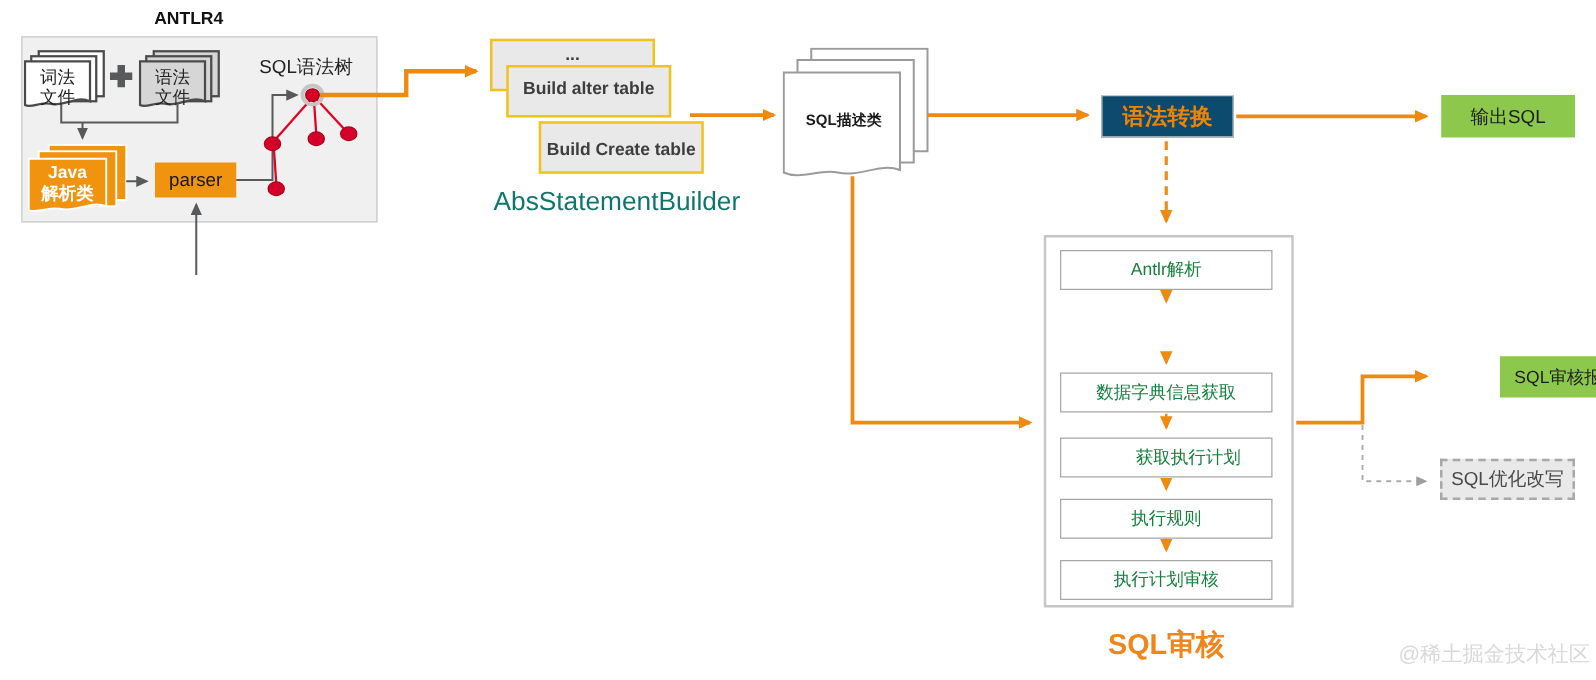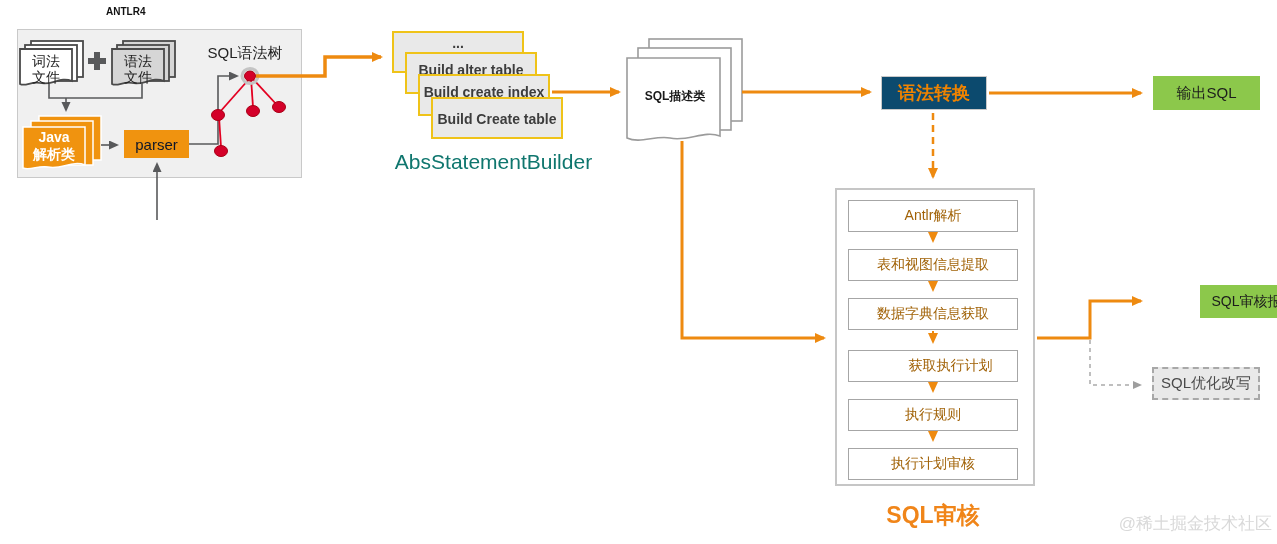--- a/index.html
+++ b/index.html
@@ -4,21 +4,21 @@
 <style>
   html,body{margin:0;padding:0;background:#fff;}
   #canvas{
     position:relative;width:1277px;height:544px;background:#ffffff;overflow:hidden;
     font-family:"Liberation Sans","DejaVu Sans",sans-serif;color:#222;
   }
   .abs{position:absolute;box-sizing:border-box;}
   .center{display:flex;align-items:center;justify-content:center;text-align:center;}
   
   .antlr-container{left:17px;top:29px;width:285px;height:149px;background:#f0f0f0;border:1px solid #c9c9c9;}
-  .antlr-title{left:106px;top:6px;width:90px;font-size:10px;font-weight:bold;color:#111;text-align:left;}
+  .antlr-title{left:106px;top:6px;width:90px;font-size:14px;font-weight:bold;color:#111;text-align:center;}
   .doc-label{font-size:14px;line-height:16px;color:#222;text-align:center;}
   .java-label{font-size:14px;line-height:17px;color:#fff;font-weight:bold;text-align:center;}
   .parser-box{left:124px;top:130px;width:65px;height:28px;background:#f0930f;color:#0f172a;font-size:15px;}
   .tree-label{left:205px;top:44px;width:80px;font-size:15px;color:#222;text-align:center;}
   
   .green-box{background:#8cc84b;color:#1c1c1c;font-size:15px;}
   .input-sql{left:104px;top:221px;width:105px;height:34px;}
   .output-sql{left:1153px;top:76px;width:107px;height:34px;}
   .report-box{left:1153px;top:285px;width:107px;height:33px;font-size:14px;margin-left:47px;}
   
@@ -29,21 +29,21 @@
   .card3{left:418px;top:74px;padding-top:8px;}
   .card4{left:431px;top:97px;padding-top:12px;}
   .abs-label{left:386px;top:150px;width:215px;font-size:21px;color:#0f766e;text-align:center;}
   
   .descriptor-label{left:630px;top:88px;width:90px;font-size:12px;font-weight:bold;color:#1a1a1a;text-align:center;}
   
   .transform-box{left:881px;top:76px;width:106px;height:34px;background:#0c4a6e;border:1px solid #c9c9c9;
                  font-size:18px;font-weight:bold;color:#f08300;}
   
   .audit-container{left:835px;top:188px;width:200px;height:298px;background:#fff;border:2px solid #c6c6c6;}
-  .step{left:848px;width:170px;height:32px;background:#fff;border:1px solid #a6a6a6;font-size:14px;color:#a16207;}
+  .step{left:848px;width:170px;height:32px;background:#fff;border:1px solid #a6a6a6;font-size:14px;color:#15803d;}
   .step1{top:200px;} .step2{top:249px;} .step3{top:298px;}
   .step4{top:350px;padding-left:35px;} .step5{top:399px;} .step6{top:448px;}
   .audit-label{left:870px;top:500px;width:126px;font-size:23px;font-weight:bold;color:#f08519;text-align:center;}
   
   .rewrite-box{left:1152px;top:367px;width:108px;height:33px;background:#e9e9e9;
                border:2px dashed #a8a8a8;color:#4a4a4a;font-size:15px;}
   .watermark{left:1100px;top:512px;width:172px;text-align:right;font-size:17px;color:#d9d9d9;}
   svg.overlay{position:absolute;left:0;top:0;pointer-events:none;}
 </style>
 </head>
@@ -96,39 +96,37 @@
     <span>解析类</span>
   </div>
 
   <div class="abs center parser-box">parser</div>
 
   <div class="abs tree-label">SQL语法树</div>
 
 
   <div class="abs card card1">...</div>
   <div class="abs card card2">Build alter table</div>
-  <div class="abs card card3">Build create index</div>
   <div class="abs card card4">Build Create table</div>
   <div class="abs abs-label">AbsStatementBuilder</div>
 
   <div class="abs" style="left:626px;top:38px;">
     <svg width="122" height="112">
       <rect x="23" y="1" width="93" height="82" fill="#fff" stroke="#9b9b9b" stroke-width="1.6"></rect>
       <rect x="12" y="10" width="93" height="82" fill="#fff" stroke="#9b9b9b" stroke-width="1.6"></rect>
       <path d="M1,20 H94 V98 C78,92 62,104 44,100 C30,97 14,106 1,100 Z" fill="#fff" stroke="#9b9b9b" stroke-width="1.6"></path>
     </svg>
   </div>
   <div class="abs descriptor-label">SQL描述类</div>
 
   <div class="abs center transform-box">语法转换</div>
   <div class="abs center green-box output-sql">输出SQL</div>
 
   <div class="abs audit-container"></div>
   <div class="abs center step step1">Antlr解析</div>
-  <div class="abs center step step2">表和视图信息提取</div>
   <div class="abs center step step3">数据字典信息获取</div>
   <div class="abs center step step4">获取执行计划</div>
   <div class="abs center step step5">执行规则</div>
   <div class="abs center step step6">执行计划审核</div>
   <div class="abs audit-label">SQL审核</div>
 
   <div class="abs center green-box report-box">SQL审核报告</div>
   <div class="abs center rewrite-box">SQL优化改写</div>
 
   <div class="abs watermark">@稀土掘金技术社区</div>

